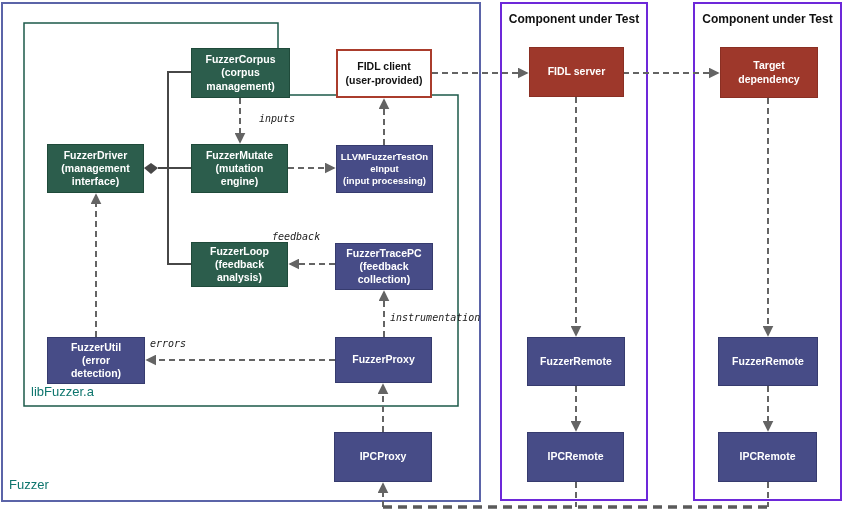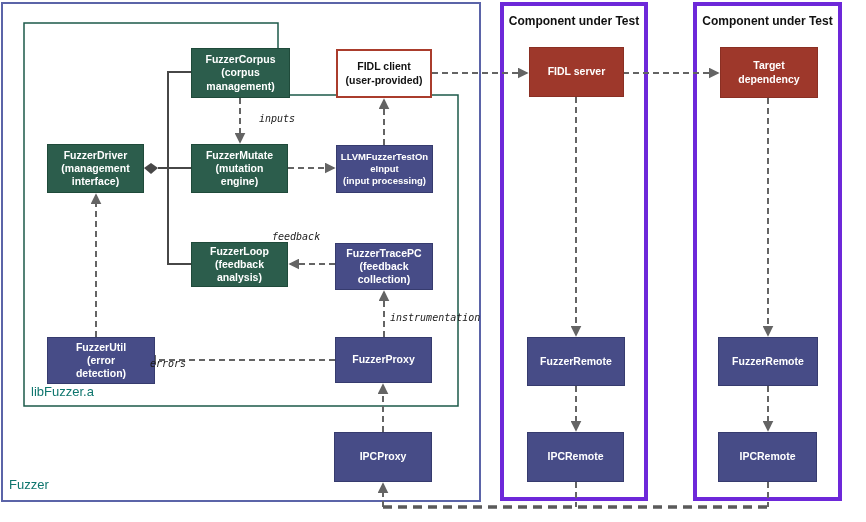--- a/index.html
+++ b/index.html
@@ -7,21 +7,21 @@
   .stage {
     position: relative;
     width: 866px;
     height: 522px;
     background: #ffffff;
     font-family: "Liberation Sans", sans-serif;
     overflow: hidden;
   }
   .frame { position: absolute; background: transparent; }
   .frame.fuzzer-frame { left: 1px; top: 2px; width: 480px; height: 500px; border: 2px solid #5b64a8; z-index: 0; }
-  .frame.cut-frame  { border: 4px solid #6d28d9; z-index: 0; padding-left: 48px; }
+  .frame.cut-frame  { border: 2px solid #6d28d9; z-index: 0; padding-left: 48px; }
   .frame.cut1 { left: 500px; top: 2px; width: 148px; height: 499px; }
   .frame.cut2 { left: 693px; top: 2px; width: 149px; height: 499px; }
   .cut-title {
     position: absolute; top: 8px; left: 0; width: 100%;
     text-align: center; font-size: 12px; font-weight: bold; color: #111111;
   }
   .frame-label {
     position: absolute; font-size: 13px; color: #0f766e; z-index: 3; white-space: nowrap;
   }
   .fuzzer-label   { left: 9px;  top: 477px; }
@@ -111,33 +111,33 @@
 engine)</div>
   <div class="node navy small-text" style="left:336px; top:145px; width:97px; height:48px;">LLVMFuzzerTestOn
 eInput
 (input processing)</div>
   <div class="node green" style="left:191px; top:242px; width:97px; height:45px;">FuzzerLoop
 (feedback
 analysis)</div>
   <div class="node navy" style="left:335px; top:243px; width:98px; height:47px;">FuzzerTracePC
 (feedback
 collection)</div>
-  <div class="node navy" style="left:47px;  top:337px; width:108px; height:47px;">FuzzerUtil
+  <div class="node navy" style="left:47px;  top:337px; width:98px; height:47px;">FuzzerUtil
 (error
 detection)</div>
   <div class="node navy" style="left:335px; top:337px; width:97px; height:46px;">FuzzerProxy</div>
   <div class="node navy" style="left:334px; top:432px; width:98px; height:50px;">IPCProxy</div>
 
   <div class="node brick" style="left:529px; top:47px; width:95px; height:50px;">FIDL server</div>
   <div class="node navy" style="left:527px; top:337px; width:98px; height:49px;">FuzzerRemote</div>
   <div class="node navy" style="left:527px; top:432px; width:97px; height:50px;">IPCRemote</div>
 
   <div class="node brick" style="left:720px; top:47px; width:98px; height:51px;">Target
 dependency</div>
   <div class="node navy" style="left:718px; top:337px; width:100px; height:49px;">FuzzerRemote</div>
   <div class="node navy" style="left:718px; top:432px; width:99px; height:50px;">IPCRemote</div>
 
   <span class="wire-label" style="left:259px; top:113px;">inputs</span>
   <span class="wire-label" style="left:272px; top:231px;">feedback</span>
   <span class="wire-label" style="left:390px; top:312px;">instrumentation</span>
-  <span class="wire-label" style="left:150px; top:338px;margin-top:20px;">errors</span>
+  <span class="wire-label" style="left:150px; top:338px;">errors</span>
 
 </div>
 
 </body></html>

